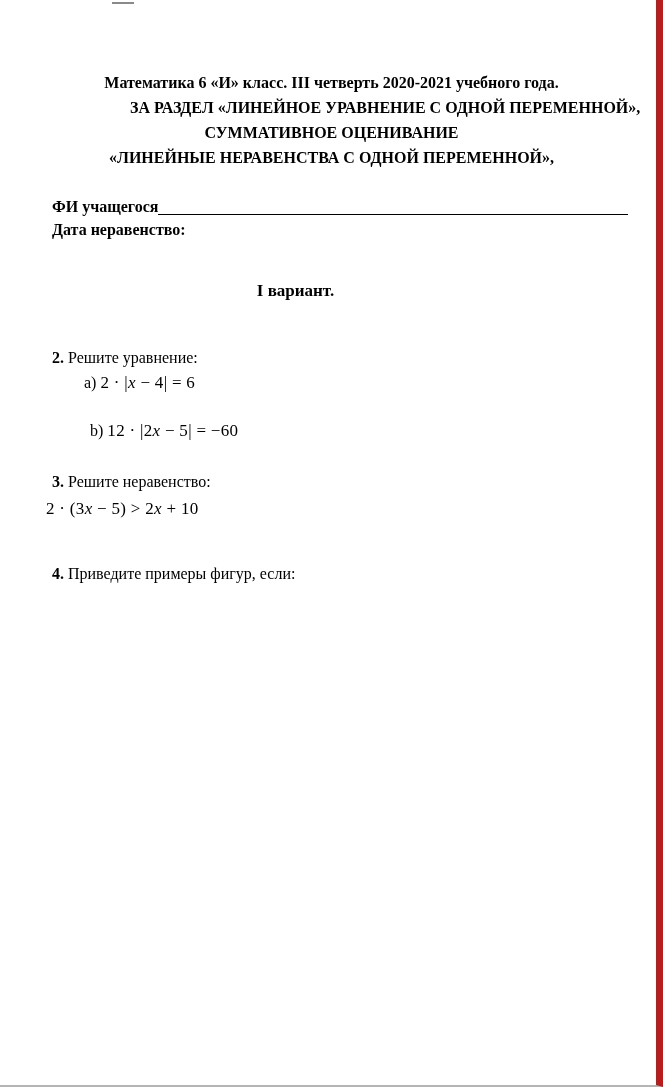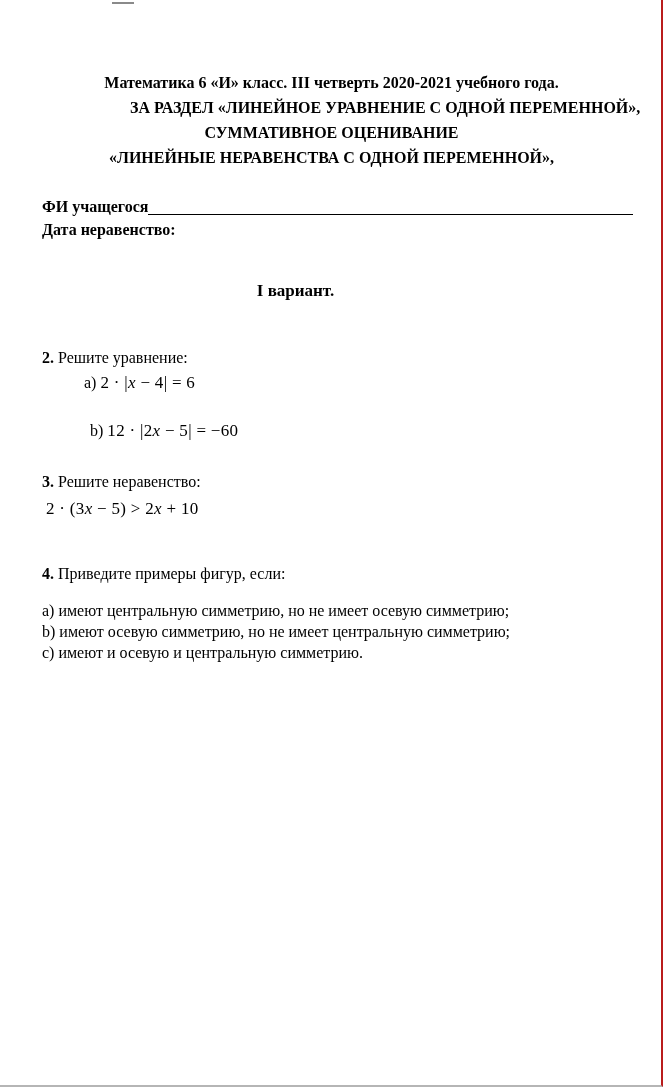--- a/index.html
+++ b/index.html
@@ -10,21 +10,21 @@
   .page {
     position: relative;
     width: 663px;
     height: 1087px;
     box-sizing: border-box;
     background: #ffffff;
     font-family: "Liberation Serif", "DejaVu Serif", serif;
     color: #000000;
     padding: 70px 0 0 42px;
     overflow: hidden;
-    border-right: 2px solid #b91c1c;
+    border-right: 7px solid #b91c1c;
     border-bottom: 2px solid #b5b5b5;
   }
   .scan-artifact {
     position: absolute;
     top: 2px;
     left: 112px;
     width: 22px;
     height: 2px;
     background: #8a8a8a;
   }
@@ -43,21 +43,21 @@
     box-sizing: border-box;
     overflow: hidden;
   }
   .name-row {
     display: flex;
     align-items: flex-end;
     margin-top: 26px;
     line-height: 22px;
     font-size: 16px;
   }
-  .bold { font-weight: bold; }
+  .bold { font-weight: bold; margin-left: 10px; }
   .blank-line {
     flex: 1;
     border-bottom: 1.5px solid #000000;
     margin: 0 28px 3px 0;
     height: 1px;
   }
   .date-row {
     font-size: 16px;
     line-height: 24px;
   }
@@ -129,18 +129,13 @@
     <span>Решите неравенство:</span>
   </div>
   <div class="q q3math">
     <span class="math">2 · (3<i>x</i> − 5) &gt; 2<i>x</i> + 10</span>
   </div>
 
   <div class="q q4">
     <span class="bold">4.</span>
     <span>Приведите примеры фигур, если:</span>
   </div>
-  <div class="q4list">
-    <div class="item">a) имеют центральную симметрию, но не имеет осевую симметрию;</div>
-    <div class="item">b) имеют осевую симметрию, но не имеет центральную симметрию;</div>
-    <div class="item">c) имеют и осевую и центральную симметрию.</div>
-  </div>
 </div>
 
 </body></html>

